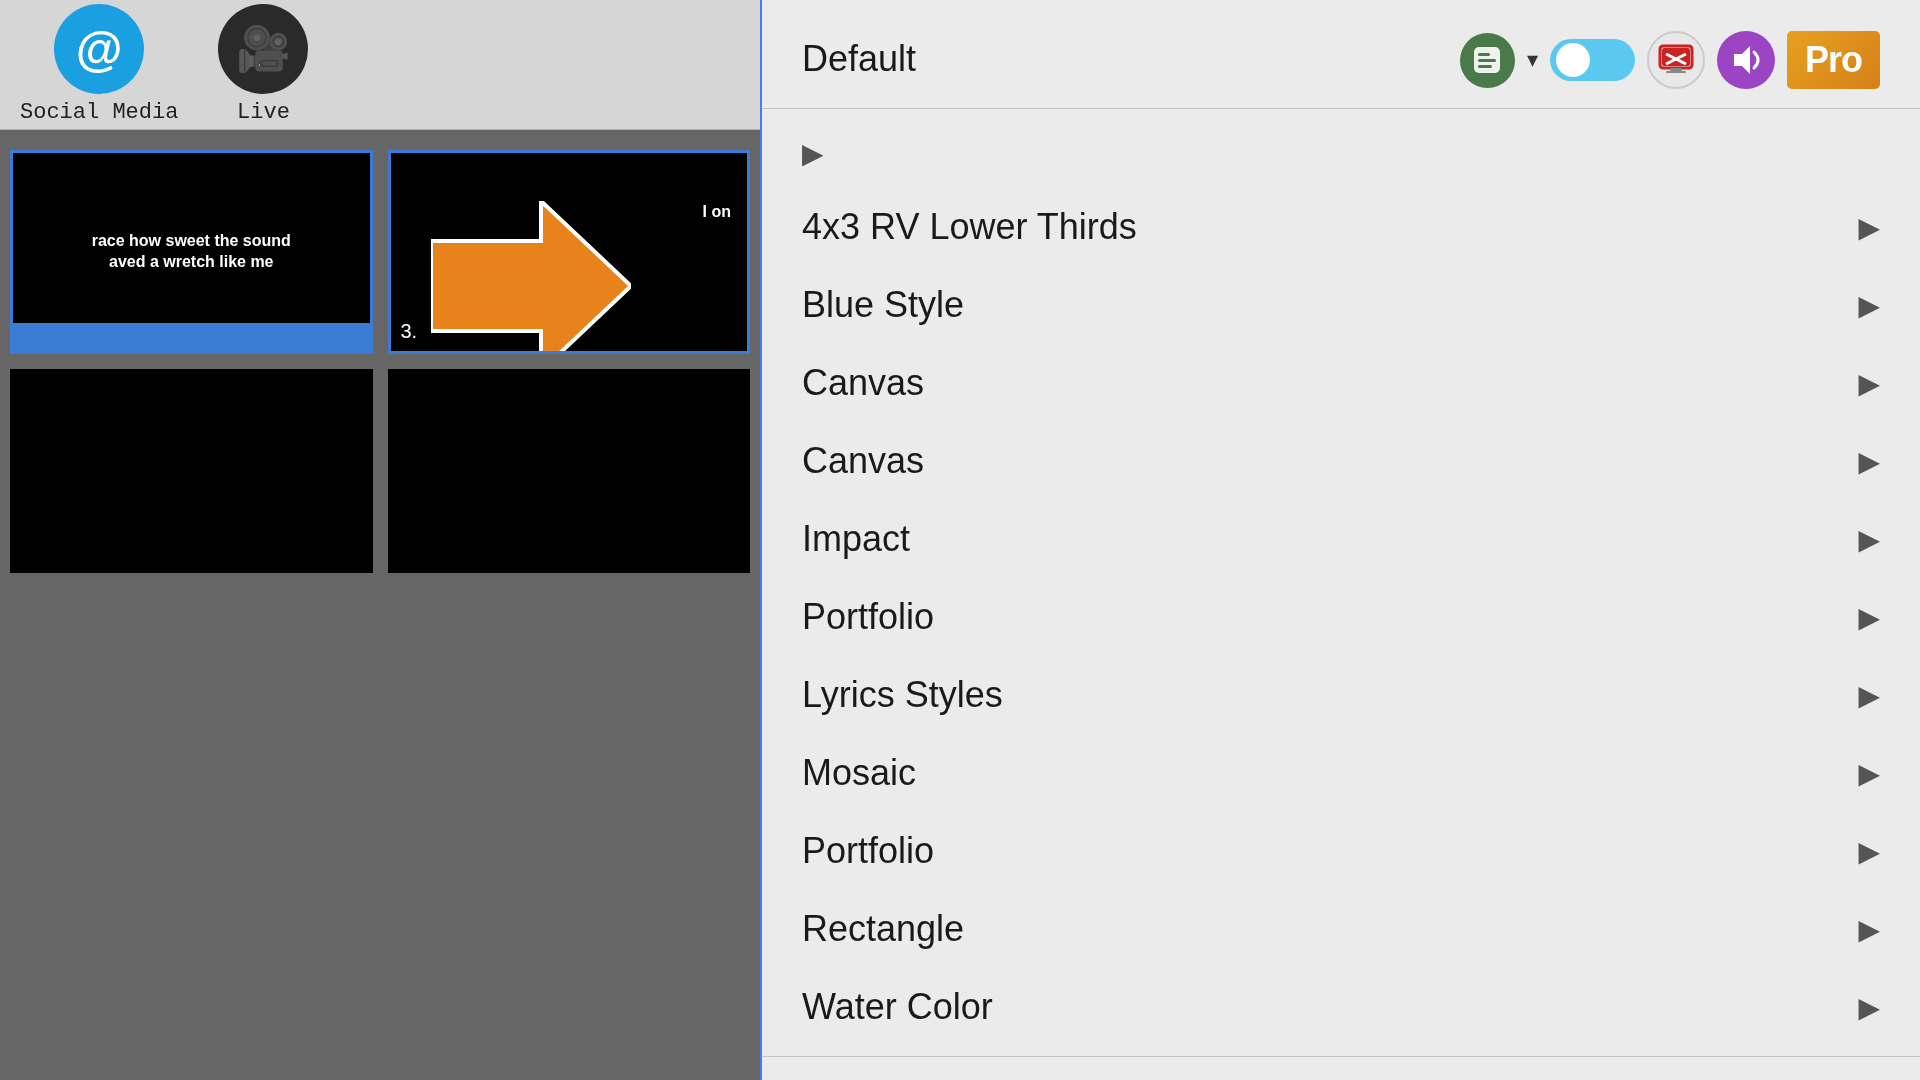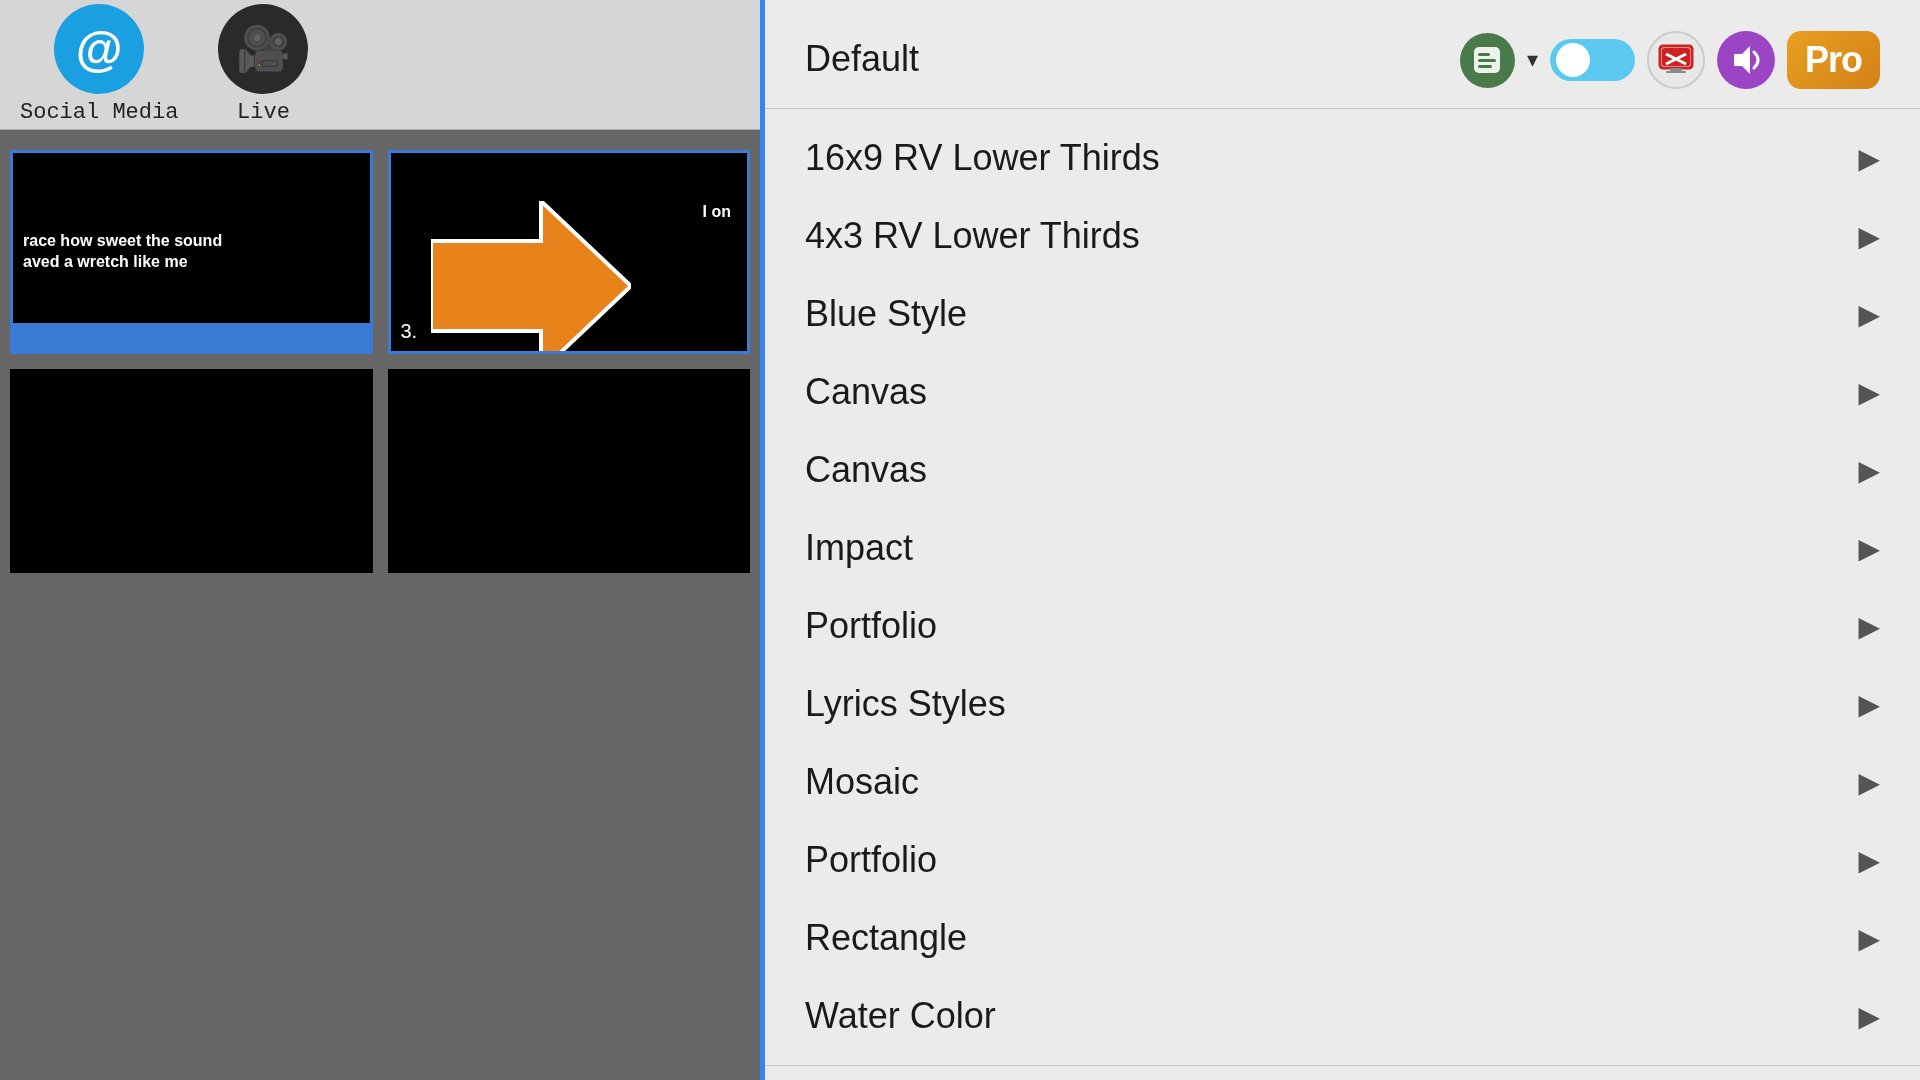--- a/index.html
+++ b/index.html
@@ -94,20 +94,21 @@
     .slide-thumb .slide-text {
       position: absolute;
       top: 50%;
       transform: translateY(-50%);
       left: 10px;
       right: 10px;
       color: white;
       font-size: 16px;
       font-weight: bold;
       line-height: 1.3;
+      text-align: center;
     }
 
     .slide-thumb .slide-blue-bar {
       position: absolute;
       bottom: 0;
       left: 0;
       right: 0;
       height: 28px;
       background: #3a7bd5;
     }
@@ -123,21 +124,21 @@
     }
 
     
     .dropdown-menu {
       position: absolute;
       top: 0;
       right: 0;
       width: 1160px;
       height: 1080px;
       background: #ebebeb;
-      border-left: 5px solid #3b82f6;
+      border-left: 2px solid #3b82f6;
       padding-top: 20px;
     }
 
     .menu-item {
       display: flex;
       align-items: center;
       justify-content: space-between;
       padding: 18px 40px;
       font-size: 36px;
       color: #1a1a1a;
@@ -216,21 +217,20 @@
 <div class="dropdown-menu">
 
   <div class="menu-item">
     <span>Default</span>
     <span class="chevron">▶</span>
   </div>
 
   <div class="menu-divider"></div>
 
   <div class="menu-item">
-    <span>16x9 RV Lower Thirds</span>
     <span class="chevron">▶</span>
   </div>
 
   <div class="menu-item">
     <span>4x3 RV Lower Thirds</span>
     <span class="chevron">▶</span>
   </div>
 
   <div class="menu-item">
     <span>Blue Style</span>
@@ -317,16 +317,16 @@
     </svg>
   </div>
 
   <div style="width:58px;height:58px;border-radius:50%;background:#9b44c4;display:flex;align-items:center;justify-content:center;">
     <svg width="36" height="36" viewBox="0 0 36 36">
       <polygon points="6,12 14,12 22,4 22,32 14,24 6,24" fill="white"></polygon>
       <path d="M26 10 Q34 18 26 26" stroke="white" stroke-width="3" fill="none" stroke-linecap="round"></path>
     </svg>
   </div>
 
-  <div style="background:linear-gradient(135deg,#e8a020,#d48018);padding:8px 18px;border-radius:14px;">
+  <div style="background:linear-gradient(135deg,#e8a020,#d48018);padding:8px 18px;border-radius:5px;">
     <span style="font-size:36px;font-weight:900;color:white;letter-spacing:-1px;">Pro</span>
   </div>
 </div>
 
 </body></html>

